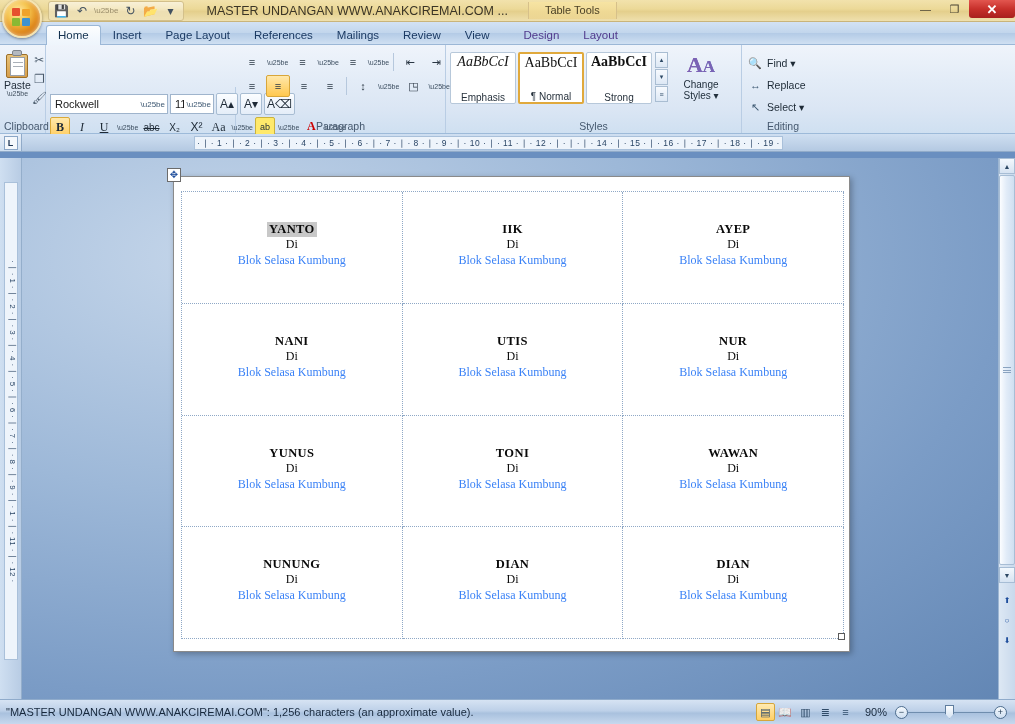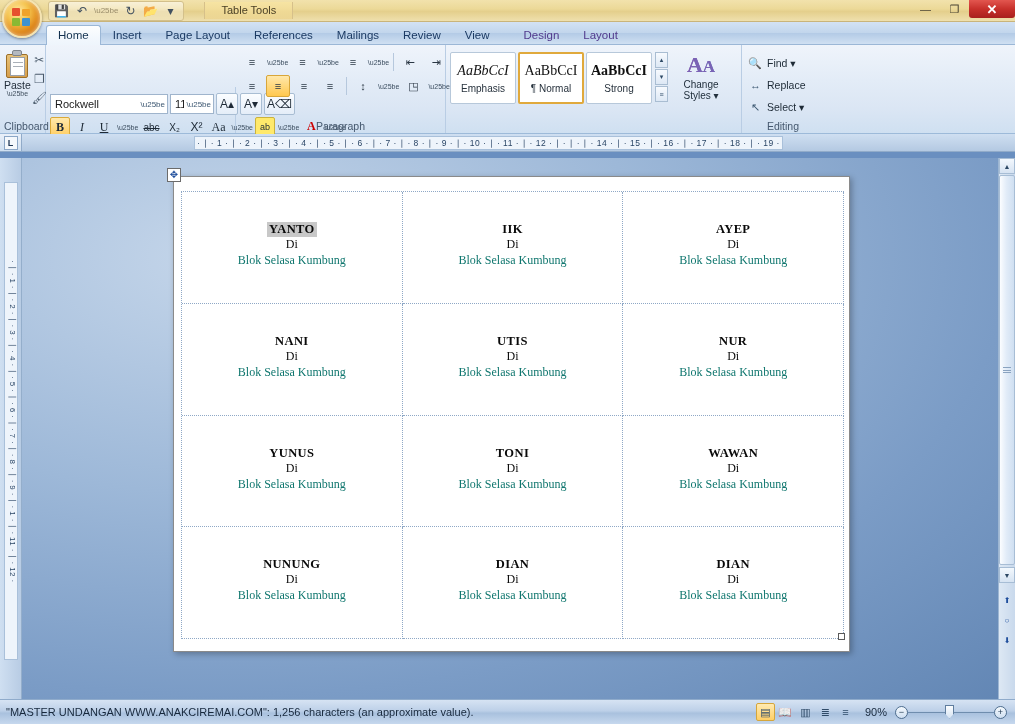--- a/index.html
+++ b/index.html
@@ -200,21 +200,21 @@
   }
   .pbtn.on { background:linear-gradient(to bottom,#ffe8ab,#ffc84f); border-color:#d8a63a;}
   .tiny-caret { font-size:7px; color:#3c4e60; margin-left:1px;}
 
   
   .styles-group { width: 296px; }
   .style-gallery { display:flex; align-items:stretch; gap:2px; }
   .style-cell {
     width:66px; height:52px; background:#fff;
     border:1px solid #b7c8da; border-radius:2px;
-    display:flex; flex-direction:column; align-items:center; justify-content:center;
+    display:flex; flex-direction:column; align-items:center; justify-content:space-between;
     overflow:hidden;
   }
   .style-cell.active { border:2px solid #e0a93c; box-shadow: inset 0 0 0 1px #fff; }
   .style-prev { font-size:14px; line-height:18px; white-space:nowrap; color:#111;}
   .style-prev.emph { font-style:italic; font-family:"Liberation Serif", serif;}
   .style-prev.h1 { color:#2b5f8e; font-weight:bold; font-family:"Liberation Serif", serif;}
   .style-prev.norm { font-family:"Liberation Serif", serif;}
   .style-prev.strong { font-weight:bold; font-family:"Liberation Serif", serif;}
   .style-name { font-size:10px; color:#27323d; margin-top:3px; white-space:nowrap;}
   .gal-scroll { display:flex; flex-direction:column; gap:1px; margin-left:1px;}
@@ -313,21 +313,21 @@
     align-items:center; justify-content:flex-start;
     padding-top:30px;
     font-family:"Liberation Serif", serif;
   }
   .lbl-name {
     font-weight:bold; font-size:12.5px; color:#0a0a0a;
     letter-spacing:.4px; line-height:15px;
   }
   .lbl-name.selected { background:#c8c8c8; padding:0 2px; }
   .lbl-di { font-size:12px; color:#0a0a0a; line-height:15px; }
-  .lbl-addr { font-size:12px; color:#0f766e; line-height:16px; }
+  .lbl-addr { font-size:12px; color:#3b82f6; line-height:16px; }
   .tbl-resize {
     position:absolute; right:-1px; bottom:-1px;
     width:7px; height:7px; border:1px solid #5a5a5a; background:#fff;
   }
 
   
   .vscroll {
     position:absolute; right:0; top:0; width:17px; bottom:0;
     background:linear-gradient(to right,#dde8f4,#c9d9ec);
     border-left:1px solid #9db6d2;
@@ -400,20 +400,21 @@
 
   <div class="qat">
     <span class="qat-btn">💾</span>
     <span class="qat-btn">↶</span>
     <span class="qat-sep">\u25be</span>
     <span class="qat-btn">↻</span>
     <span class="qat-btn">📂</span>
     <span class="qat-btn">▾</span>
   </div>
 
+  <div class="title-text">MASTER UNDANGAN WWW.ANAKCIREMAI.COM ...</div>
   <div class="ctx-tab-label">Table Tools</div>
 
   <div class="win-ctrls">
     <span class="win-btn">—</span>
     <span class="win-btn">❐</span>
     <span class="win-btn close">✕</span>
   </div>
 </div>
 
 <div class="tabstrip">
@@ -537,20 +538,21 @@
           <span class="gal-btn">▾</span>
           <span class="gal-btn">≡</span>
         </div>
       </div>
       <div class="change-styles">
         <span class="cs-ico">A<span style="font-size:17px;">A</span></span>
         <span class="cs-lbl">Change</span>
         <span class="cs-lbl">Styles ▾</span>
       </div>
     </div>
+    <div class="group-title">Styles</div>
   </div>
 
   <div class="group edit-group">
     <div class="group-body" style="flex-direction:column; padding-top:5px; gap:2px;">
       <div class="edit-item">
         <span class="edit-ico">🔍</span>
         <span>Find ▾</span>
       </div>
       <div class="edit-item">
         <span class="edit-ico">↔</span>

